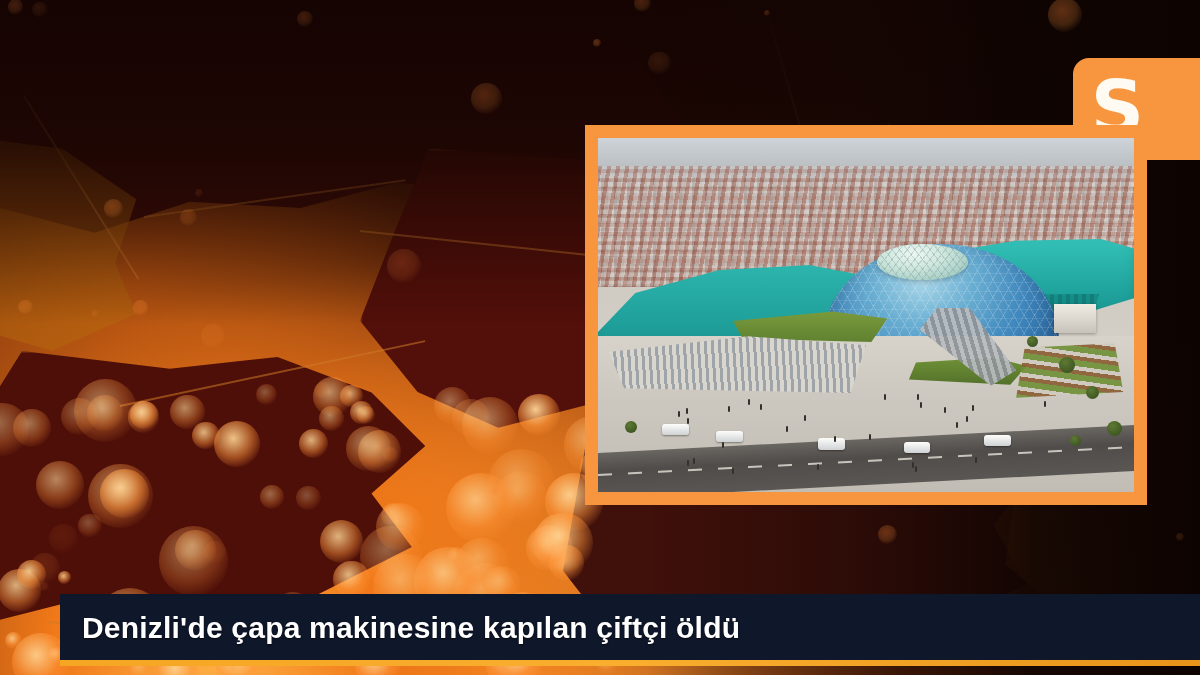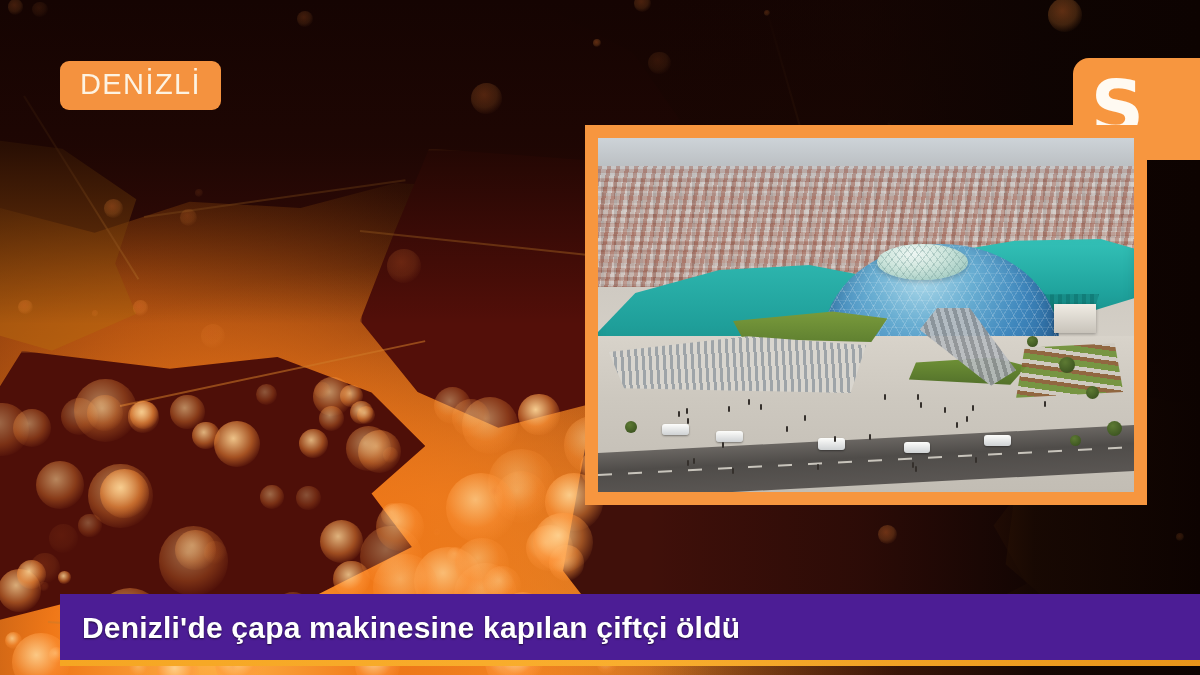--- a/index.html
+++ b/index.html
@@ -195,21 +195,21 @@
   .car{position:absolute;bottom:4.5%;height:3.2%;width:5%;border-radius:3px;
     background:linear-gradient(180deg,#fdfdfb,#cfd2d4);box-shadow:0 1px 2px rgba(0,0,0,.4);}
   .tree{position:absolute;border-radius:50%;background:radial-gradient(circle at 38% 32%,#5d7a33,#344a1c);}
   .person{position:absolute;width:2px;height:6px;background:#35302c;border-radius:1px;}
   .building-box{position:absolute;right:7%;top:47%;width:8%;height:8%;
     background:linear-gradient(180deg,#f0ece4,#c8c3ba);box-shadow:0 1px 3px rgba(0,0,0,.3);}
 
   
   #headline-strip{
     position:absolute;left:60px;top:594px;width:1140px;height:68px;
-    background:#4c1d95;
+    background:#0f172a;
     display:flex;align-items:center;
   }
   #headline-text{
     color:#ffffff;
     font-size:30px;font-weight:bold;
     padding-left:22px;
     letter-spacing:.2px;
     white-space:nowrap;
     text-shadow:0 1px 2px rgba(0,0,0,.6);
   }
@@ -357,21 +357,20 @@
       <div class="bokeh" style="left: 499.009px; top: 654.646px; width: 6.95801px; height: 6.95801px; background: radial-gradient(circle at 42% 38%, rgba(235, 120, 48, 0.27) 0%, rgba(255, 150, 60, 0.15) 48%, rgba(220, 90, 20, 0) 78%);"></div>
       <div class="bokeh" style="left: 433.731px; top: 529.482px; width: 6.44614px; height: 6.44614px; background: radial-gradient(circle at 42% 38%, rgba(235, 120, 48, 0.1) 0%, rgba(255, 150, 60, 0.06) 48%, rgba(220, 90, 20, 0) 78%);"></div>
       <div class="bokeh" style="left: 877.537px; top: 525.344px; width: 19.0734px; height: 19.0734px; background: radial-gradient(circle at 42% 38%, rgba(235, 120, 48, 0.36) 0%, rgba(255, 150, 60, 0.2) 48%, rgba(220, 90, 20, 0) 78%);"></div>
       <div class="bokeh" style="left: 648.416px; top: 51.942px; width: 22.3014px; height: 22.3014px; background: radial-gradient(circle at 42% 38%, rgba(235, 120, 48, 0.14) 0%, rgba(255, 150, 60, 0.08) 48%, rgba(220, 90, 20, 0) 78%);"></div>
       <div class="bokeh" style="left: 49.2872px; top: 523.755px; width: 29.1963px; height: 29.1963px; background: radial-gradient(circle at 42% 38%, rgba(235, 120, 48, 0.11) 0%, rgba(255, 150, 60, 0.06) 48%, rgba(220, 90, 20, 0) 78%);"></div>
       <div class="bokeh" style="left: 7.67201px; top: -0.583023px; width: 15.6757px; height: 15.6757px; background: radial-gradient(circle at 42% 38%, rgba(235, 120, 48, 0.22) 0%, rgba(255, 150, 60, 0.12) 48%, rgba(220, 90, 20, 0) 78%);"></div>
       <div class="bokeh" style="left: 910.3px; top: 645.204px; width: 19.6111px; height: 19.6111px; background: radial-gradient(circle at 42% 38%, rgba(235, 120, 48, 0.22) 0%, rgba(255, 150, 60, 0.12) 48%, rgba(220, 90, 20, 0) 78%);"></div>
       <div class="bokeh" style="left: 678.298px; top: 125.714px; width: 7.97292px; height: 7.97292px; background: radial-gradient(circle at 42% 38%, rgba(235, 120, 48, 0.17) 0%, rgba(255, 150, 60, 0.09) 48%, rgba(220, 90, 20, 0) 78%);"></div>
     </div>
 
-  <div id="city-badge">DENİZLİ</div>
 
   <div id="logo-badge">
     <div class="s">S</div>
   </div>
 
   <div id="photo-card">
     <div id="photo">
       <div class="ph-sky"></div>
       <div class="ph-sky2"></div>
       <div class="ph-roofs"></div>

